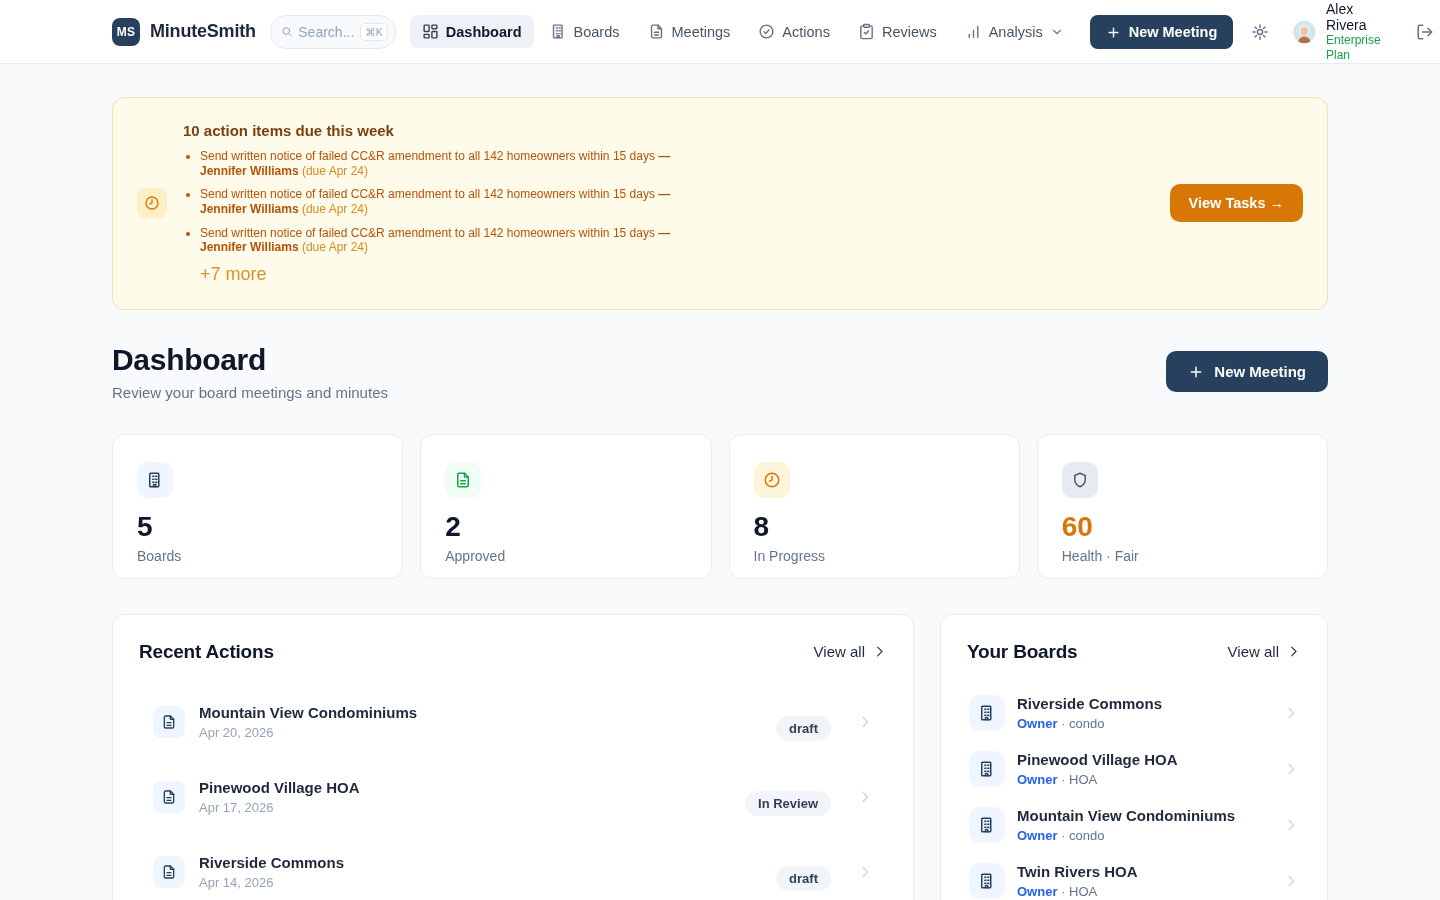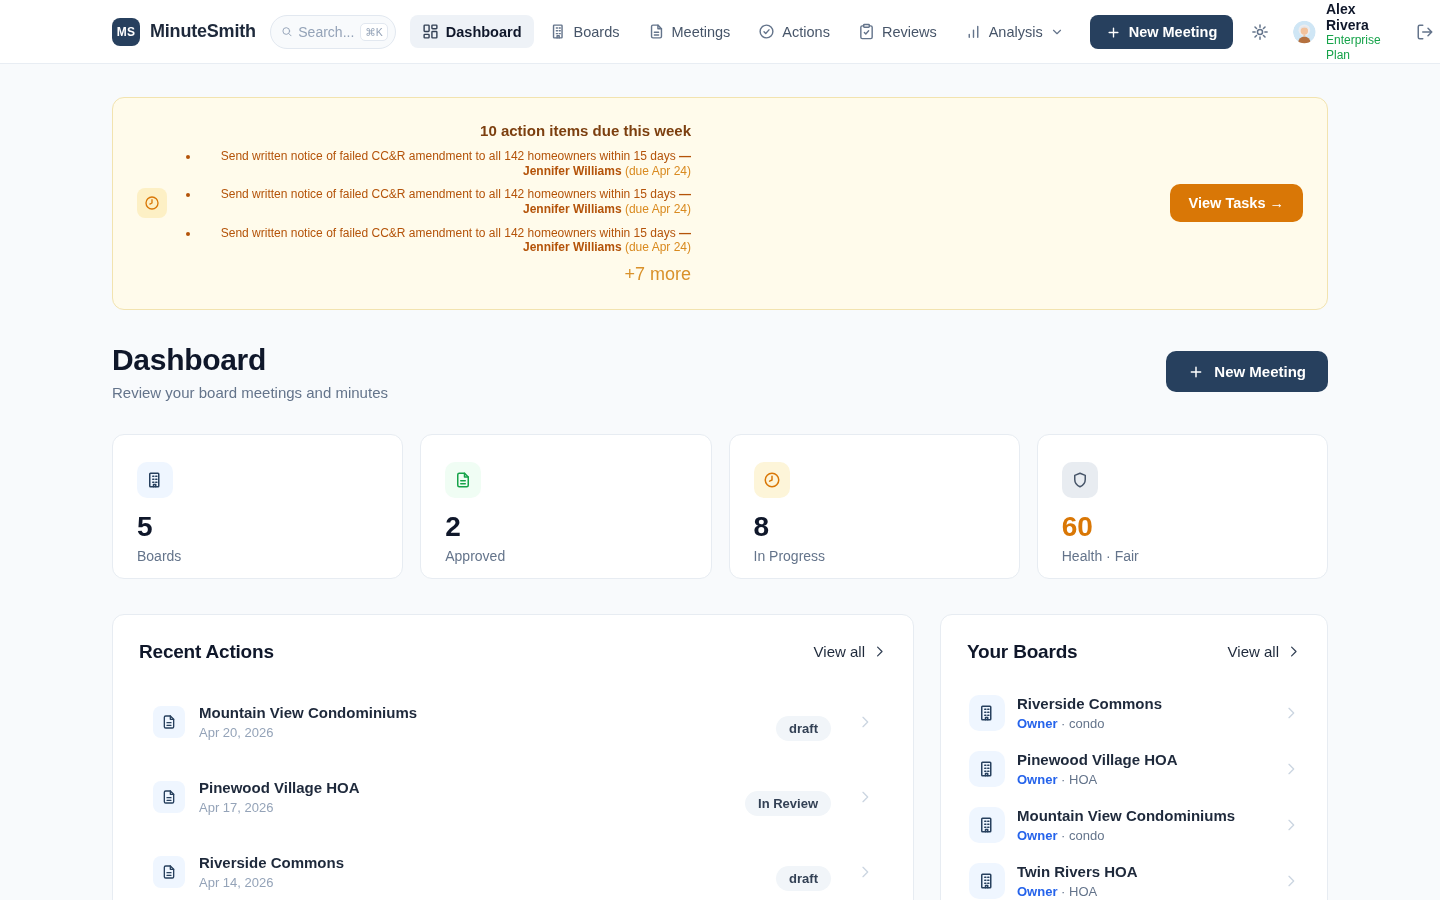--- a/index.html
+++ b/index.html
@@ -52,36 +52,36 @@
   .btn-navy {
     display: flex; align-items: flex-end; gap: 8px; background: #27405e; color: #fff;
     border: none; border-radius: 8px; padding: 9px 16px; font-size: 14.5px; font-weight: 600;
     font-family: "Liberation Sans", sans-serif; cursor: pointer; white-space: nowrap;
   }
   .hdr-new { margin-left: auto; }
   .icon-btn { background: none; border: none; color: #64748b; cursor: pointer; padding: 4px; }
 
   .userchip { display: flex; align-items: center; gap: 10px; margin-left: 6px; }
   .avatar { width: 30px; height: 30px; border-radius: 50%; overflow: hidden; }
-  .uname { font-size: 14px; font-weight: 700; color: #0f172a; line-height: 1.15; }
+  .uname { font-size: 14px; font-weight: 400; color: #0f172a; line-height: 1.15; }
   .uplan { font-size: 12px; color: #16a34a; line-height: 1.2; }
   .logout { margin-left: 10px; }
 
   
   .container { width: 1216px; margin: 0 auto; }
 
   .alert {
     margin-top: 33px; min-height: 192px; background: #fffbeb; border: 1px solid #f2e3af;
     border-radius: 12px; padding: 24px; display: flex; align-items: center; gap: 16px;
   }
   .alert-tile {
     width: 30px; height: 30px; border-radius: 8px; background: #fdf0c5; color: #d97706;
     display: flex; align-items: center; justify-content: center; flex: 0 0 auto;
   }
-  .alert-body { width: 508px; text-align: right; }
+  .alert-body { width: 508px; }
   .alert-title { font-size: 15px; font-weight: 700; color: #7c3f0f; margin-bottom: 10px; }
   .alert-list { list-style: disc; padding-left: 17px; }
   .alert-list li { font-size: 12px; color: #b45309; line-height: 1.22; margin-bottom: 9px; }
   .alert-list .by { font-weight: 700; color: #b45309; }
   .alert-list .due { color: #d98a1f; }
   .alert-more { font-size: 18px; color: #d9912a; margin-left: 17px; cursor: pointer; }
   .btn-tasks {
     margin-left: auto; background: #d97706; color: #fff; border: none; border-radius: 10px;
     padding: 11px 19px; font-size: 14.5px; font-weight: 700; cursor: pointer;
     font-family: "Liberation Sans", sans-serif; white-space: nowrap;

